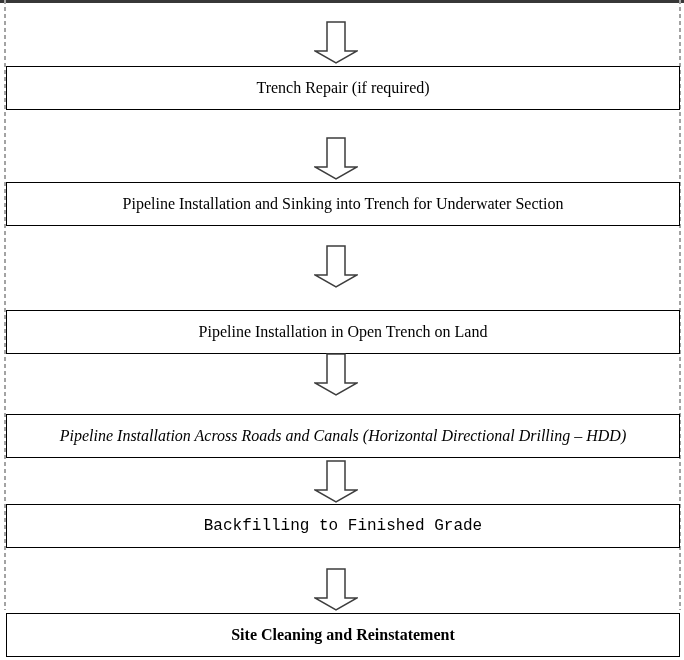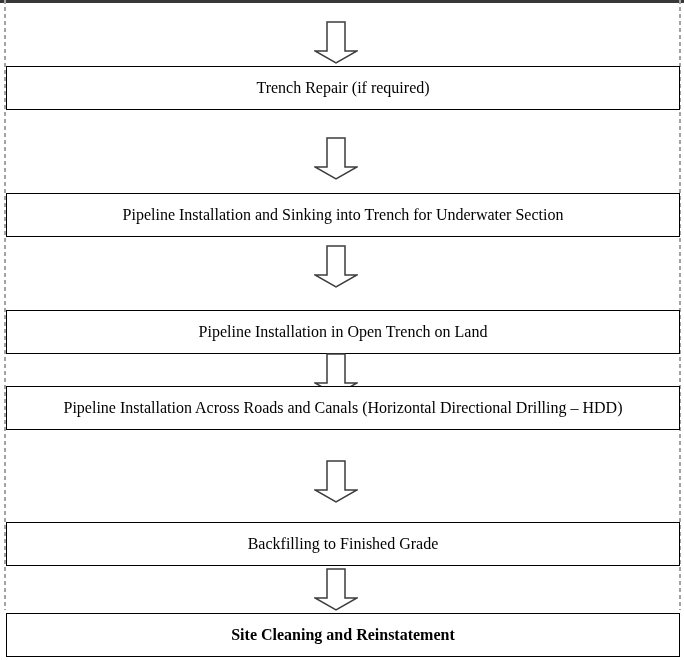--- a/index.html
+++ b/index.html
@@ -46,24 +46,24 @@
     align-items: center;
     justify-content: center;
   }
   .step-label {
     font-size: 16px;
     line-height: 1;
     white-space: nowrap;
     color: #000000;
   }
   .box-1 { top: 66px;  }
-  .box-2 { top: 182px; margin-top: 11px; }
+  .box-2 { top: 182px; }
   .box-3 { top: 290px; margin-top: 20px; }
-  .box-4 { top: 386px; }
-  .box-5 { top: 522px; }
+  .box-4 { top: 414px; font-style: italic; }
+  .box-5 { top: 504px; font-family: Liberation Mono, monospace; }
   .box-6 { top: 613px; font-weight: bold; }
 
   
   .flow-arrow {
     position: absolute;
     left: 314px;
     width: 44px;
     height: 43px;
     display: block;
   }

